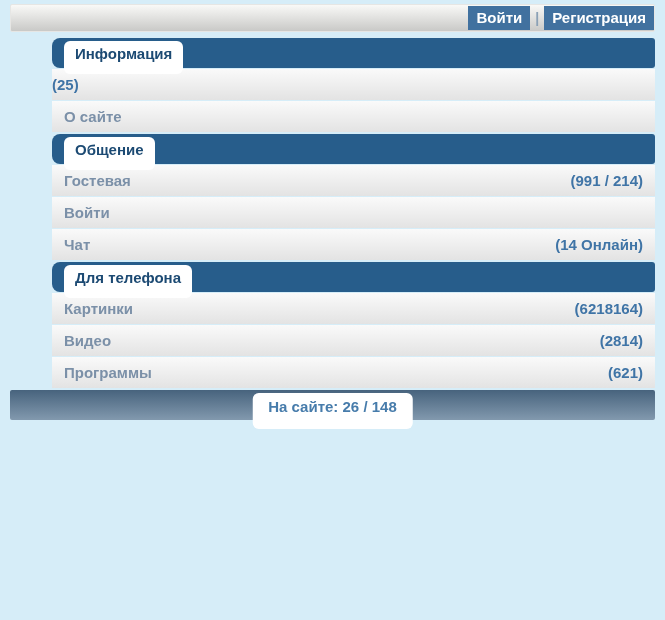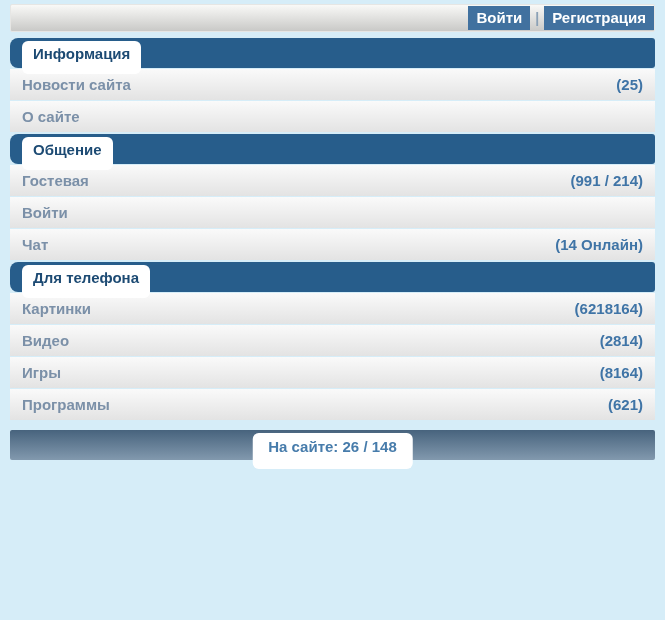--- a/index.html
+++ b/index.html
@@ -23,21 +23,21 @@
   }
   .tb-btn {
     background:#41719f; color:#ffffff;
     font-size:15px; line-height:22px;
     padding:1px 8px; text-decoration:none;
     cursor:pointer;
   }
   .tb-sep { color:#8ba1b6; margin:0 5px; font-size:14px; }
 
   
-  .section { margin-top:2px; }
+  .section { margin-top:2px;margin-left:42px; }
   .section-header {
     position:relative;
     height:30px;
     background:#275d8b;
     border-radius:8px 3px 3px 8px;
     z-index:2;
   }
   .section-tab {
     position:absolute; left:12px; top:3px;
     height:33px; box-sizing:border-box;
@@ -64,21 +64,21 @@
   .row .count { color:#3f74a6; font-size:15px; white-space:nowrap; }
   .row.hl .label {
     background:#b4dbeb;
     color:#4584b4;
     padding:0 16px 0 12px;
   }
 
   
   .footer {
     position:relative;
-    height:30px; margin-top:10px;
+    height:30px; margin-top:2px;
     background:linear-gradient(#47637d,#8299ae);
     border-radius:2px;
   }
   .footer-tab {
     position:absolute; left:50%; top:3px;
     transform:translateX(-50%);
     background:#ffffff;
     border-radius:6px;
     padding:5px 16px 14px 16px;
     color:#477cab; font-size:15px;
@@ -96,21 +96,20 @@
     <a class="tb-btn">Регистрация</a>
   </div>
 
   <div id="sections">
   <div class="section">
     <div class="section-header">
       <span class="section-tab">Информация</span>
     </div>
     <div class="rows">
   <div class="row">
-    <span class="label">Новости сайта</span>
     <span class="count">(25)</span>
   </div>
 
   <div class="row">
     <span class="label">О сайте</span>
     <span class="count"></span>
   </div>
 </div>
   </div>
 
@@ -144,24 +143,20 @@
     <span class="label">Картинки</span>
     <span class="count">(6218164)</span>
   </div>
 
 
   <div class="row">
     <span class="label">Видео</span>
     <span class="count">(2814)</span>
   </div>
 
-  <div class="row">
-    <span class="label">Игры</span>
-    <span class="count">(8164)</span>
-  </div>
 
   <div class="row">
     <span class="label">Программы</span>
     <span class="count">(621)</span>
   </div>
 </div>
   </div>
 
   <div class="section">
   </div>

